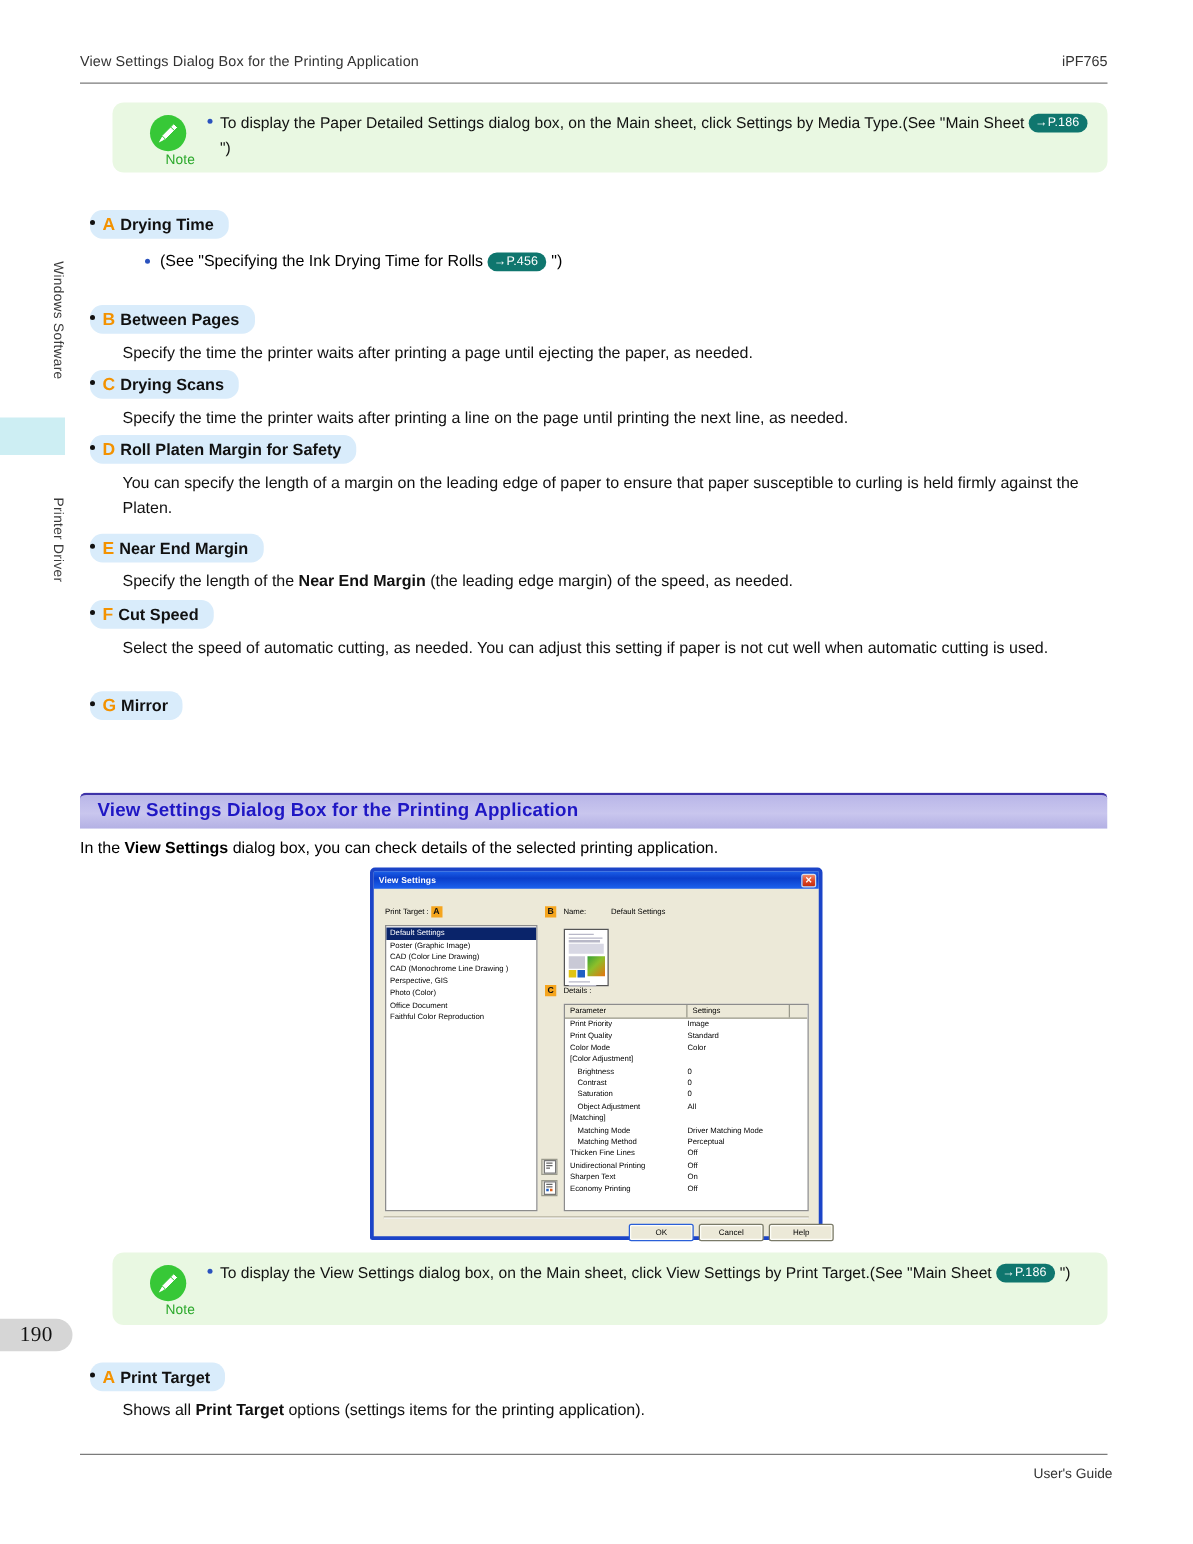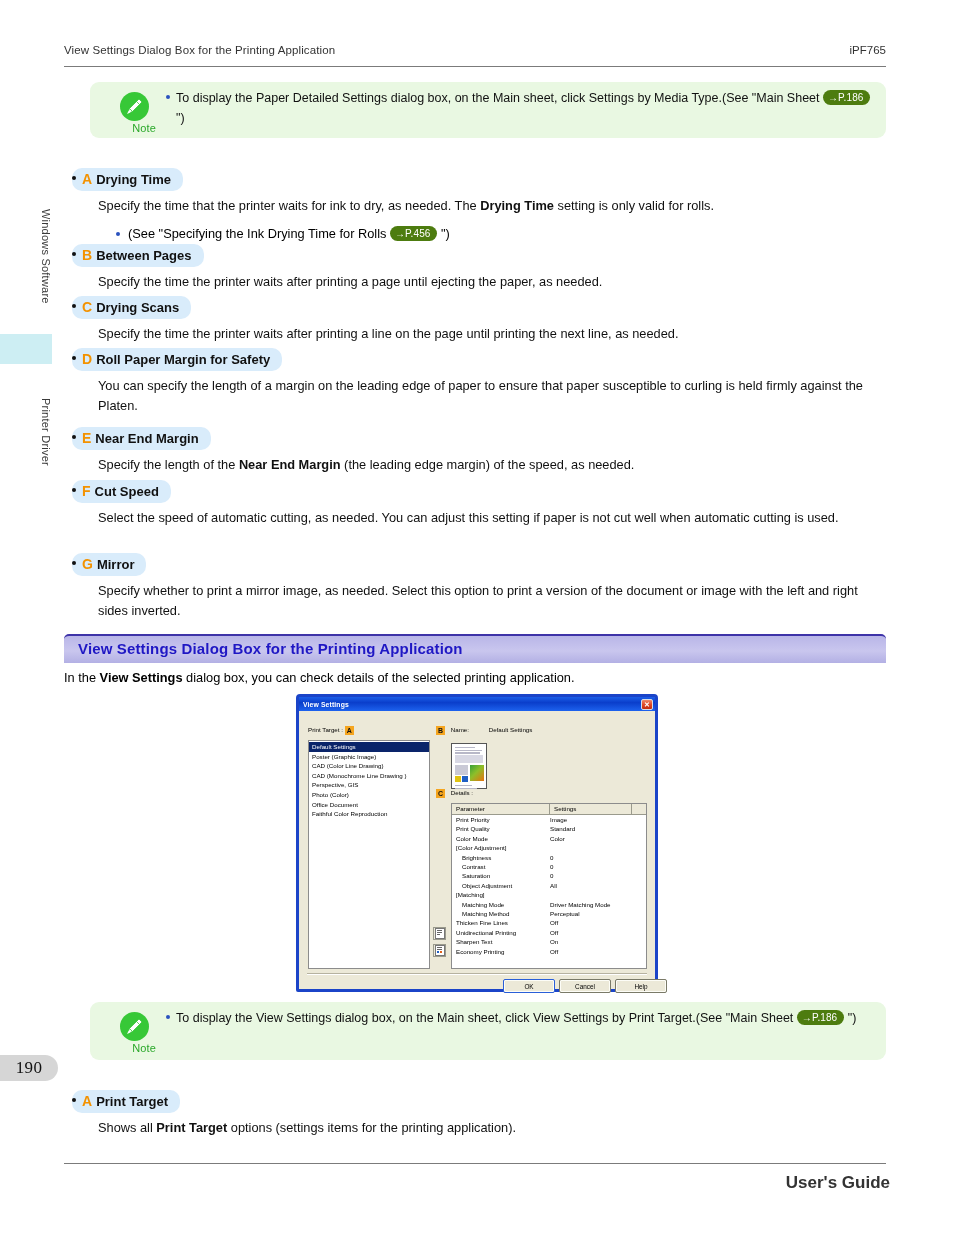--- a/index.html
+++ b/index.html
@@ -33,21 +33,21 @@
     position: absolute; left: 64px; top: 66px;
     width: 822px; height: 1px; background: #7b7b7b;
   }
 
   .page-footer-rule {
     position: absolute; left: 64px; top: 1163px;
     width: 822px; height: 1px; background: #7b7b7b;
   }
   .page-footer {
     position: absolute; right: 64px; top: 1173px;
-    font-size: 17px; color: #333; font-weight: bold;
+    font-size: 11px; color: #333;
   }
 
   
   .side-tab-blue {
     position: absolute; left: 0; top: 334px;
     width: 52px; height: 30px;
     background: #cdeef3;
   }
   .vert-label {
     position: absolute;
@@ -101,21 +101,21 @@
     background: #2a52be;
   }
   .note-text {
     position: absolute; left: 86px; top: 6px; right: 14px;
     font-size: 12.5px; line-height: 20px; color: #111;
   }
   .note-text b { font-weight: normal; }
 
   .ref-badge {
     display: inline-block;
-    background: #4d7c0f;
+    background: #0f766e;
     color: #ffffff;
     border-radius: 8px;
     font-size: 10px;
     padding: 1px 7px 1px 5px;
     line-height: 13px;
     vertical-align: 1px;
     letter-spacing: .01em;
   }
 
   
@@ -342,23 +342,20 @@
     <span>To display the </span><b>Paper Detailed Settings</b><span> dialog box, on the </span><b>Main</b><span> sheet, click </span><b>Settings</b><span> by </span><b>Media Type</b><span>.(See "Main Sheet </span><span class="ref-badge">→P.186</span><span> ")</span>
   </div>
 </div>
 
 <div class="item" style="top:168px;">
   <div class="item-bullet"></div>
   <div class="item-head">
     <span class="letter">A</span>
       <span class="item-title">Drying Time</span>
   </div>
-  <div class="item-body">
-    <span>Specify the time that the printer waits for ink to dry, as needed. The </span><b>Drying Time</b><span> setting is only valid for rolls.</span>
-  </div>
   <div class="sub-bullet-line">
     <span>(See "Specifying the Ink Drying Time for Rolls </span><span class="ref-badge">→P.456</span><span> ")</span>
   </div>
 </div>
 
 <div class="item" style="top:244px;">
   <div class="item-bullet"></div>
   <div class="item-head">
     <span class="letter">B</span>
       <span class="item-title">Between Pages</span>
@@ -376,21 +373,21 @@
   </div>
   <div class="item-body">
     <span>Specify the time the printer waits after printing a line on the page until printing the next line, as needed.</span>
   </div>
 </div>
 
 <div class="item" style="top:348px;">
   <div class="item-bullet"></div>
   <div class="item-head">
     <span class="letter">D</span>
-      <span class="item-title">Roll Paper Margin for Safety</span>
+      <span class="item-title">Roll Platen Margin for Safety</span>
   </div>
   <div class="item-body">
     <span>You can specify the length of a margin on the leading edge of paper to ensure that paper susceptible to curling is held firmly against the Platen.</span>
   </div>
 </div>
 
 <div class="item" style="top:427px;">
   <div class="item-bullet"></div>
   <div class="item-head">
     <span class="letter">E</span>
@@ -410,23 +407,20 @@
   <div class="item-body">
     <span>Select the speed of automatic cutting, as needed. You can adjust this setting if paper is not cut well when automatic cutting is used.</span>
   </div>
 </div>
 
 <div class="item" style="top:553px;">
   <div class="item-bullet"></div>
   <div class="item-head">
     <span class="letter">G</span>
       <span class="item-title">Mirror</span>
-  </div>
-  <div class="item-body">
-    <span>Specify whether to print a mirror image, as needed. Select this option to print a version of the document or image with the left and right sides inverted.</span>
   </div>
 </div>
 
 <div class="section-bar">
   <span>View Settings Dialog Box for the Printing Application</span>
 </div>
 <div class="section-intro">
   <span>In the </span><b>View Settings</b><span> dialog box, you can check details of the selected printing application.</span>
 </div>
 

